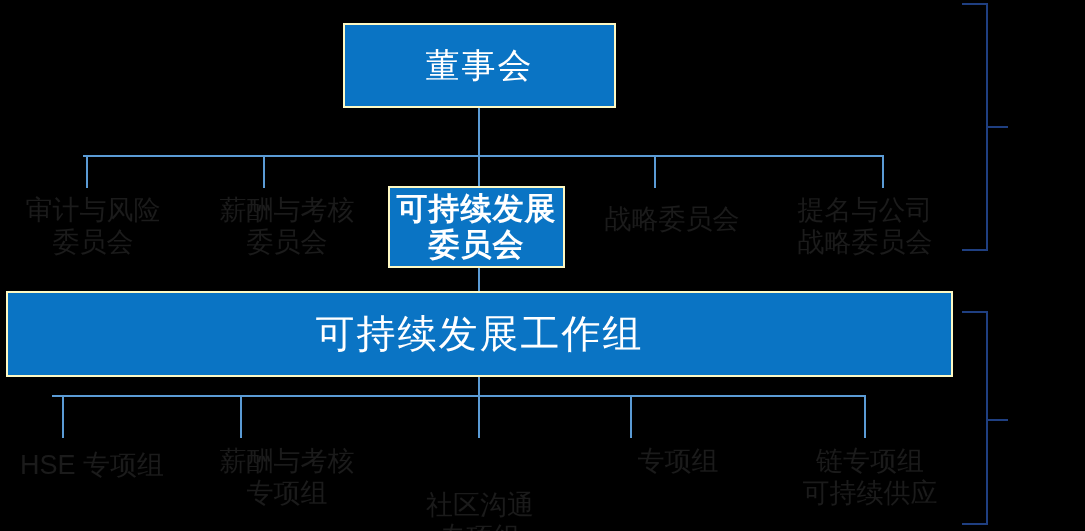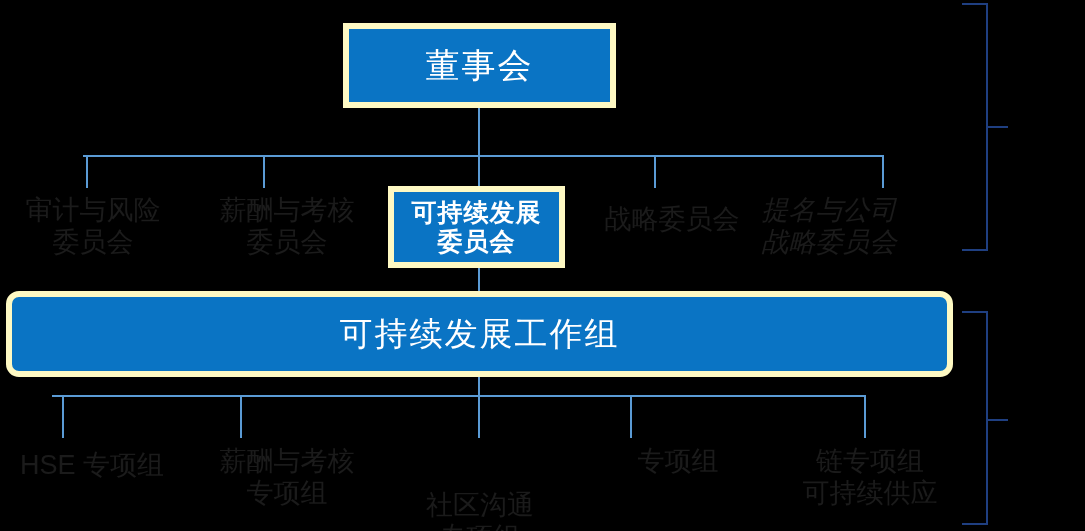--- a/index.html
+++ b/index.html
@@ -15,21 +15,21 @@
     width: 1085px;
     height: 531px;
     background: #000000;
     overflow: hidden;
   }
 
   
   .node-box {
     position: absolute;
     background: #0a74c4;
-    border: 6px solid #fef9c3;
+    border: 2px solid #fef9c3;
     box-sizing: border-box;
     display: flex;
     align-items: center;
     justify-content: center;
     color: #ffffff;
     text-align: center;
     line-height: 1.15;
   }
   #board-box {
     left: 343px;
@@ -37,32 +37,31 @@
     width: 273px;
     height: 85px;
     font-size: 34px;
     letter-spacing: 2px;
   }
   #sustain-committee-box {
     left: 388px;
     top: 186px;
     width: 177px;
     height: 82px;
-    font-size: 25px;
+    font-size: 31px;
     font-weight: bold;
     letter-spacing: 1px;
   }
   #workgroup-box {
     left: 6px;
     top: 291px;
     width: 947px;
     height: 86px;
-    font-size: 33px;
+    font-size: 39px;
     letter-spacing: 2px;
-    border-radius: 13px;
   }
   .box-line {
     display: block;
   }
 
   
   .text-node {
     position: absolute;
     color: #1b1b1b;
     text-align: center;
@@ -71,21 +70,21 @@
     white-space: nowrap;
   }
   .text-node.row2 { top: 194px; width: 200px; }
   .text-node.row4 { top: 445px; width: 200px; }
   .text-node .box-line { display: block; }
   .text-node.single { line-height: 1.2; }
 
   #label-audit      { left: -7px;  }
   #label-compensation { left: 187px; }
   #label-strategy   { left: 572px; top: 203px; }
-  #label-nomination { left: 729px; font-style: italic; }
+  #label-nomination { left: 765px; }
 
   #label-hse        { left: -8px;  }
   #label-green      { left: 187px; }
   #label-community  { left: 380px; margin-top: 44px; }
   #label-employee   { left: 578px; }
   #label-supply     { left: 770px; }
 
   
   .conn {
     position: absolute;

